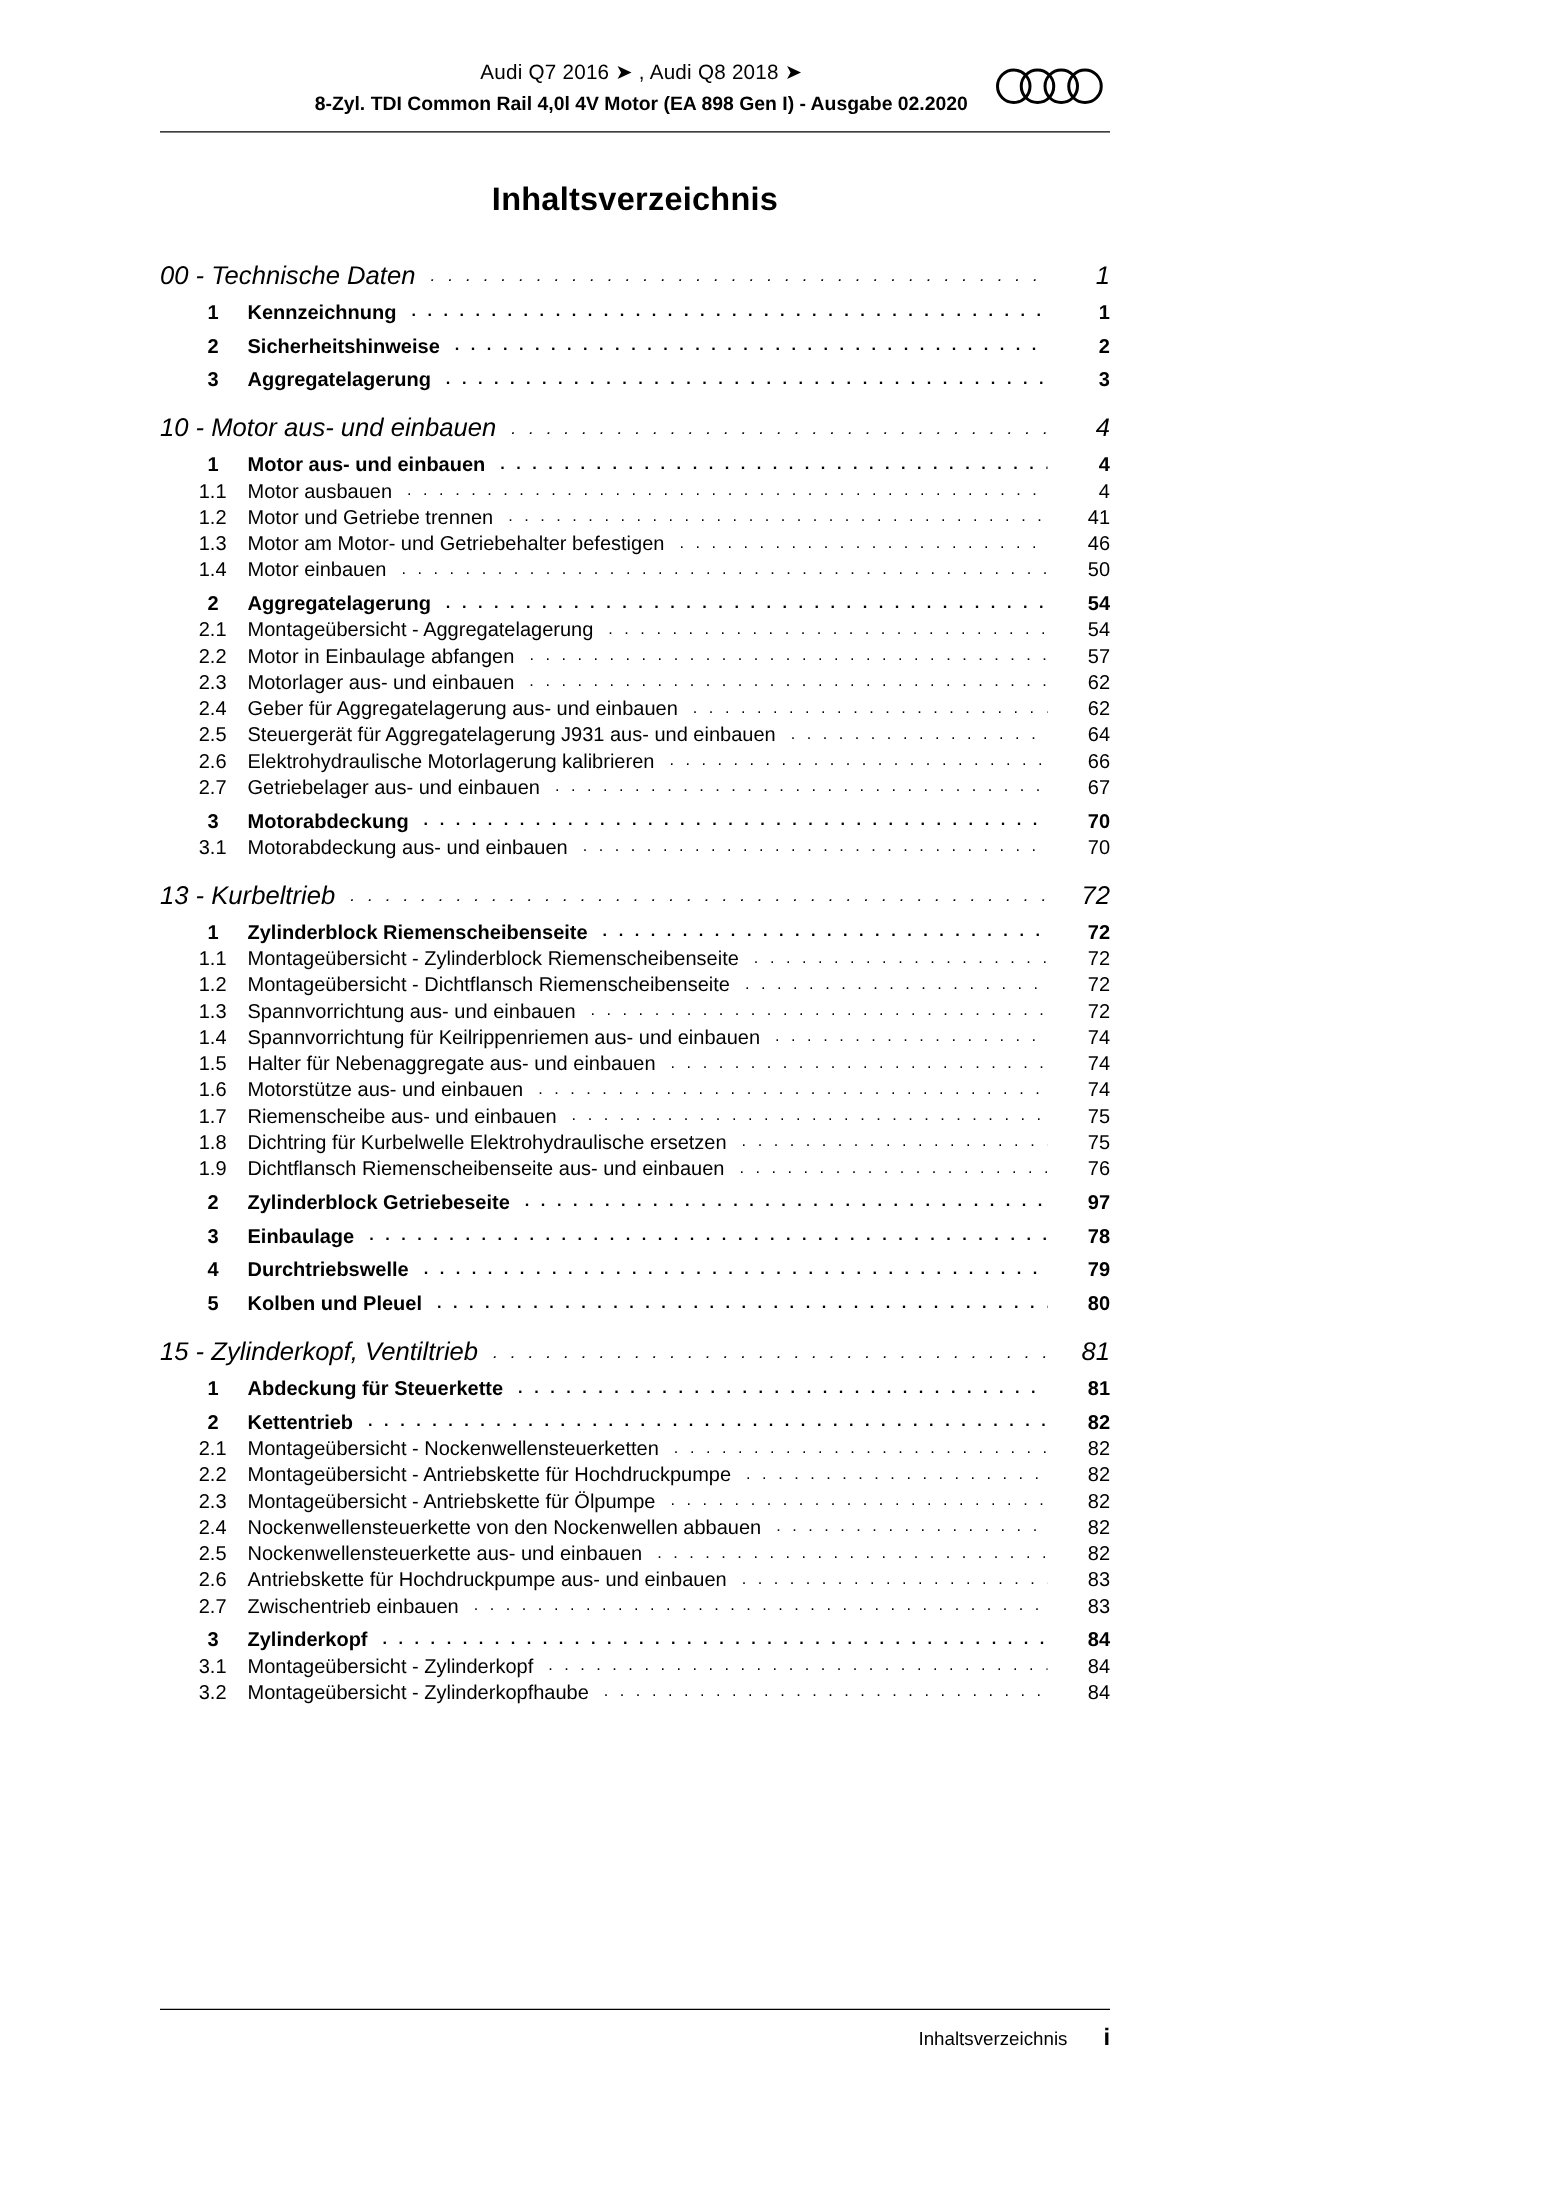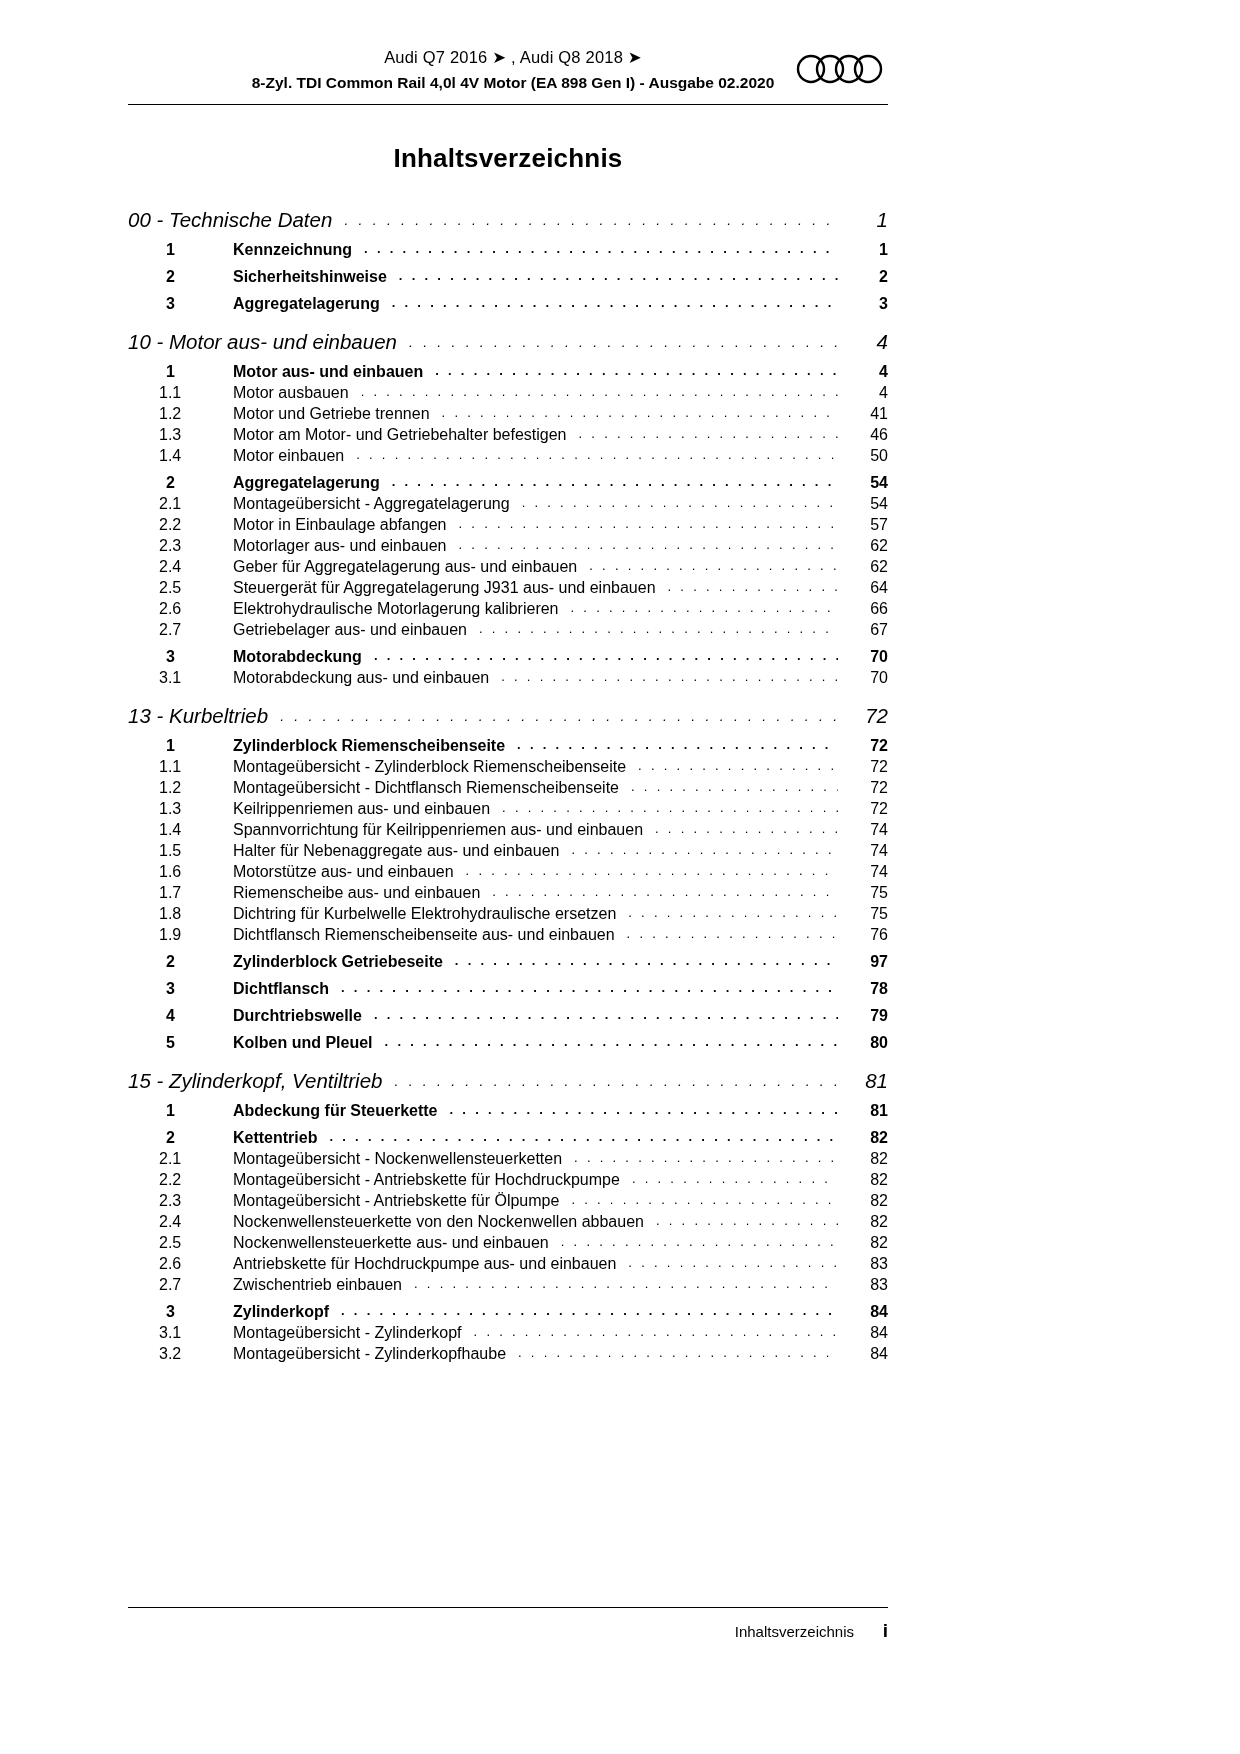--- a/index.html
+++ b/index.html
@@ -122,21 +122,21 @@
   .lvl1 .pg { width: 46px; }
 
   
   .lvl2 {
     font-size: 16px;
     margin-top: 3px;
   }
   .lvl2 .num { width: 70px; padding-left: 31px; box-sizing: border-box; }
   .lvl2 .pg { width: 46px; }
 
-  .lvl1 .label, .lvl2 .label { margin-left: 35px; }
+  .lvl1 .label, .lvl2 .label { }
 
   
   .footer {
     position: absolute;
     left: 128px;
     right: 128px;
     bottom: 112px;
   }
   .footer-rule {
     border-bottom: 1.6px solid #000;
@@ -323,21 +323,21 @@
         <span class="pg">72</span>
       </div>
       <div class="row lvl2">
         <span class="num">1.2</span>
         <span class="label">Montageübersicht - Dichtflansch Riemenscheibenseite</span>
         <span class="dots">. . . . . . . . . . . . . . . . . . . . . . . . . . . . . . . . . . . . . . . . . . . . . . . . . . . . . . . . . . . . . . . . . . . . . . . . . . . . . . . . . . . . . . . . . . . . . . . . . . . . . . . . . . . . . . . . . . . . . . . . </span>
         <span class="pg">72</span>
       </div>
       <div class="row lvl2">
         <span class="num">1.3</span>
-        <span class="label">Keilrippenriemen aus- und einbauen</span>
+        <span class="label">Spannvorrichtung aus- und einbauen</span>
         <span class="dots">. . . . . . . . . . . . . . . . . . . . . . . . . . . . . . . . . . . . . . . . . . . . . . . . . . . . . . . . . . . . . . . . . . . . . . . . . . . . . . . . . . . . . . . . . . . . . . . . . . . . . . . . . . . . . . . . . . . . . . . . </span>
         <span class="pg">72</span>
       </div>
       <div class="row lvl2">
         <span class="num">1.4</span>
         <span class="label">Spannvorrichtung für Keilrippenriemen aus- und einbauen</span>
         <span class="dots">. . . . . . . . . . . . . . . . . . . . . . . . . . . . . . . . . . . . . . . . . . . . . . . . . . . . . . . . . . . . . . . . . . . . . . . . . . . . . . . . . . . . . . . . . . . . . . . . . . . . . . . . . . . . . . . . . . . . . . . . </span>
         <span class="pg">74</span>
       </div>
       <div class="row lvl2">
@@ -371,21 +371,21 @@
         <span class="pg">76</span>
       </div>
       <div class="row lvl1">
         <span class="num">2</span>
         <span class="label">Zylinderblock Getriebeseite</span>
         <span class="dots">. . . . . . . . . . . . . . . . . . . . . . . . . . . . . . . . . . . . . . . . . . . . . . . . . . . . . . . . . . . . . . . . . . . . . . . . . . . . . . . . . . . . . . . . . . . . . . . . . . . . . . . . . . . . . . . . . . . . . . . . </span>
         <span class="pg">97</span>
       </div>
       <div class="row lvl1">
         <span class="num">3</span>
-        <span class="label">Dichtflansch</span>
+        <span class="label">Einbaulage</span>
         <span class="dots">. . . . . . . . . . . . . . . . . . . . . . . . . . . . . . . . . . . . . . . . . . . . . . . . . . . . . . . . . . . . . . . . . . . . . . . . . . . . . . . . . . . . . . . . . . . . . . . . . . . . . . . . . . . . . . . . . . . . . . . . </span>
         <span class="pg">78</span>
       </div>
       <div class="row lvl1">
         <span class="num">4</span>
         <span class="label">Durchtriebswelle</span>
         <span class="dots">. . . . . . . . . . . . . . . . . . . . . . . . . . . . . . . . . . . . . . . . . . . . . . . . . . . . . . . . . . . . . . . . . . . . . . . . . . . . . . . . . . . . . . . . . . . . . . . . . . . . . . . . . . . . . . . . . . . . . . . . </span>
         <span class="pg">79</span>
       </div>
       <div class="row lvl1">

